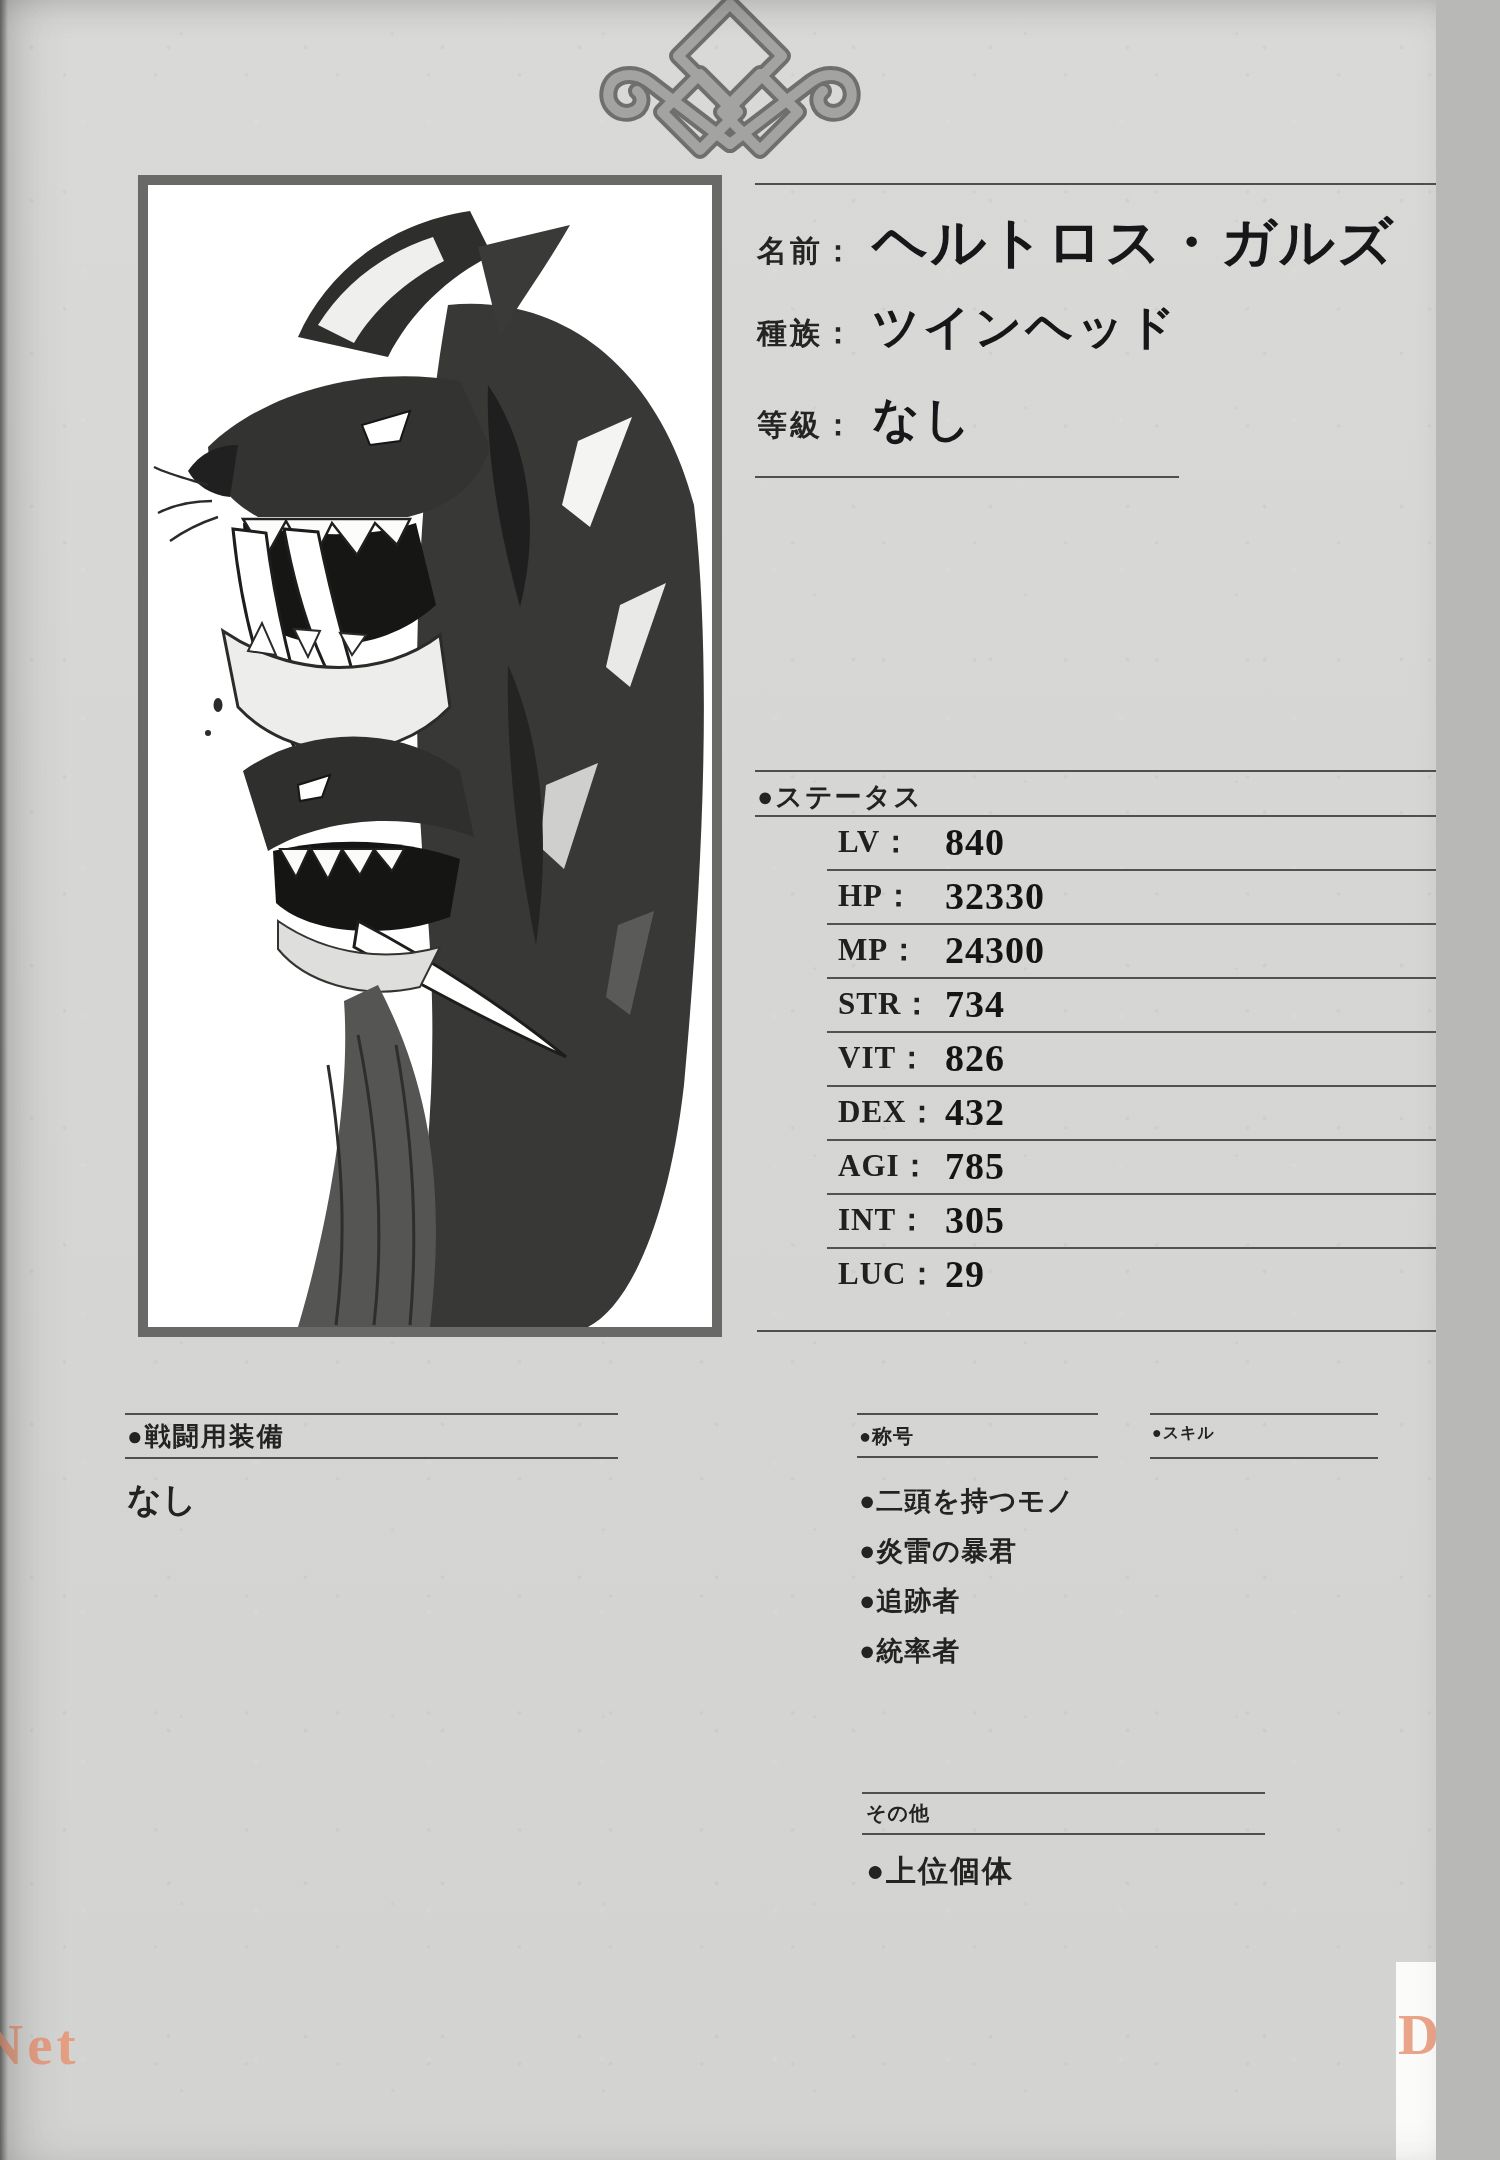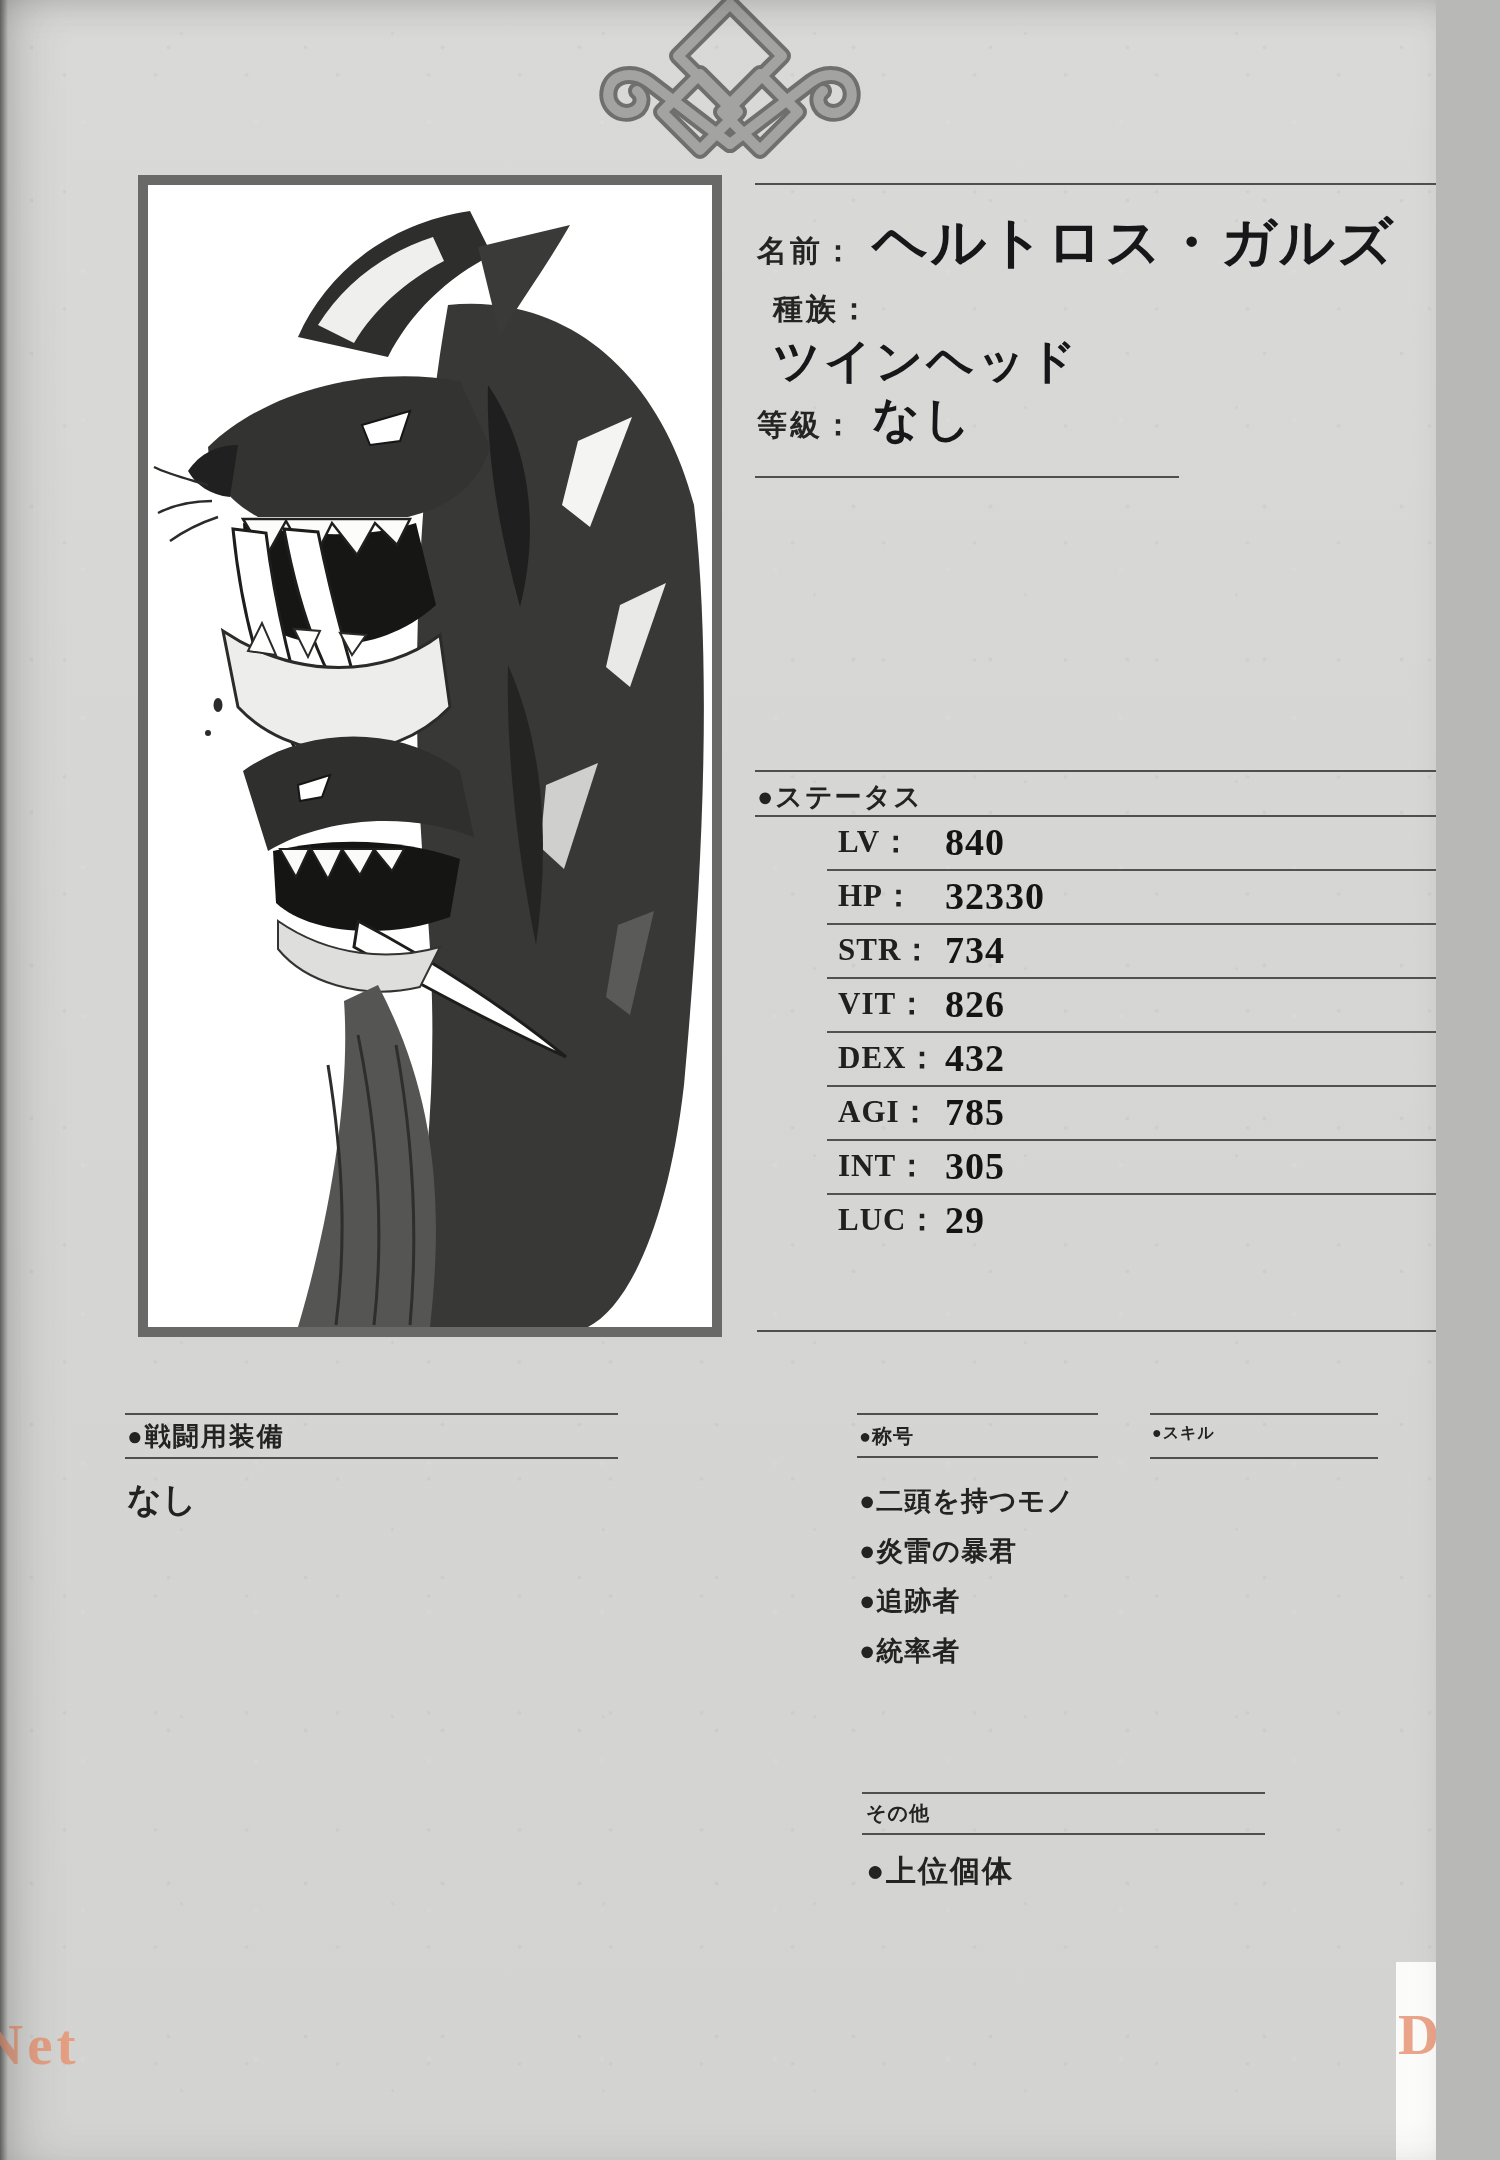--- a/index.html
+++ b/index.html
@@ -40,21 +40,21 @@
   .r-titles-bot{left:857px;top:1456px;width:241px;}
   .r-skills-top{left:1150px;top:1413px;width:228px;}
   .r-skills-bot{left:1150px;top:1457px;width:228px;}
   .r-other-top{left:862px;top:1792px;width:403px;}
   .r-other-bot{left:862px;top:1833px;width:403px;}
 
   .p-row{position:absolute;left:757px;display:flex;align-items:baseline;white-space:nowrap;}
   .p-label{font-size:30px;font-weight:bold;letter-spacing:3px;color:#242422;}
   .p-value{margin-left:16px;font-weight:bold;color:#17171a;}
   .row-name{top:206px;}   .row-name .p-value{font-size:55px;letter-spacing:2px;}
-  .row-species{top:289px;flex-direction:column;}.row-species .p-value{font-size:47px;letter-spacing:3px;}
+  .row-species{top:296px;}.row-species .p-value{font-size:47px;letter-spacing:3px;}
   .row-rank{top:388px;}   .row-rank .p-value{font-size:47px;letter-spacing:3px;}
 
   .sec-header{position:absolute;font-weight:bold;color:#232321;white-space:nowrap;}
   .h-status{left:757px;top:779px;font-size:27px;letter-spacing:2px;}
   .h-equip{left:127px;top:1419px;font-size:26px;letter-spacing:2px;}
   .h-titles{left:859px;top:1423px;font-size:20px;letter-spacing:1px;}
   .h-skills{left:1152px;top:1423px;font-size:16px;letter-spacing:1px;}
   .h-other{left:866px;top:1800px;font-size:20px;letter-spacing:1px;}
 
   .status-table{position:absolute;left:827px;top:817px;width:628px;}
@@ -186,20 +186,24 @@
   <div class="status-table">
     <div class="stat-row">
       <span class="stat-label">LV：</span>
       <span class="stat-value">840</span>
     </div>
     <div class="stat-row">
       <span class="stat-label">HP：</span>
       <span class="stat-value">32330</span>
     </div>
     <div class="stat-row">
+      <span class="stat-label">MP：</span>
+      <span class="stat-value">24300</span>
+    </div>
+    <div class="stat-row">
       <span class="stat-label">STR：</span>
       <span class="stat-value">734</span>
     </div>
     <div class="stat-row">
       <span class="stat-label">VIT：</span>
       <span class="stat-value">826</span>
     </div>
     <div class="stat-row">
       <span class="stat-label">DEX：</span>
       <span class="stat-value">432</span>

